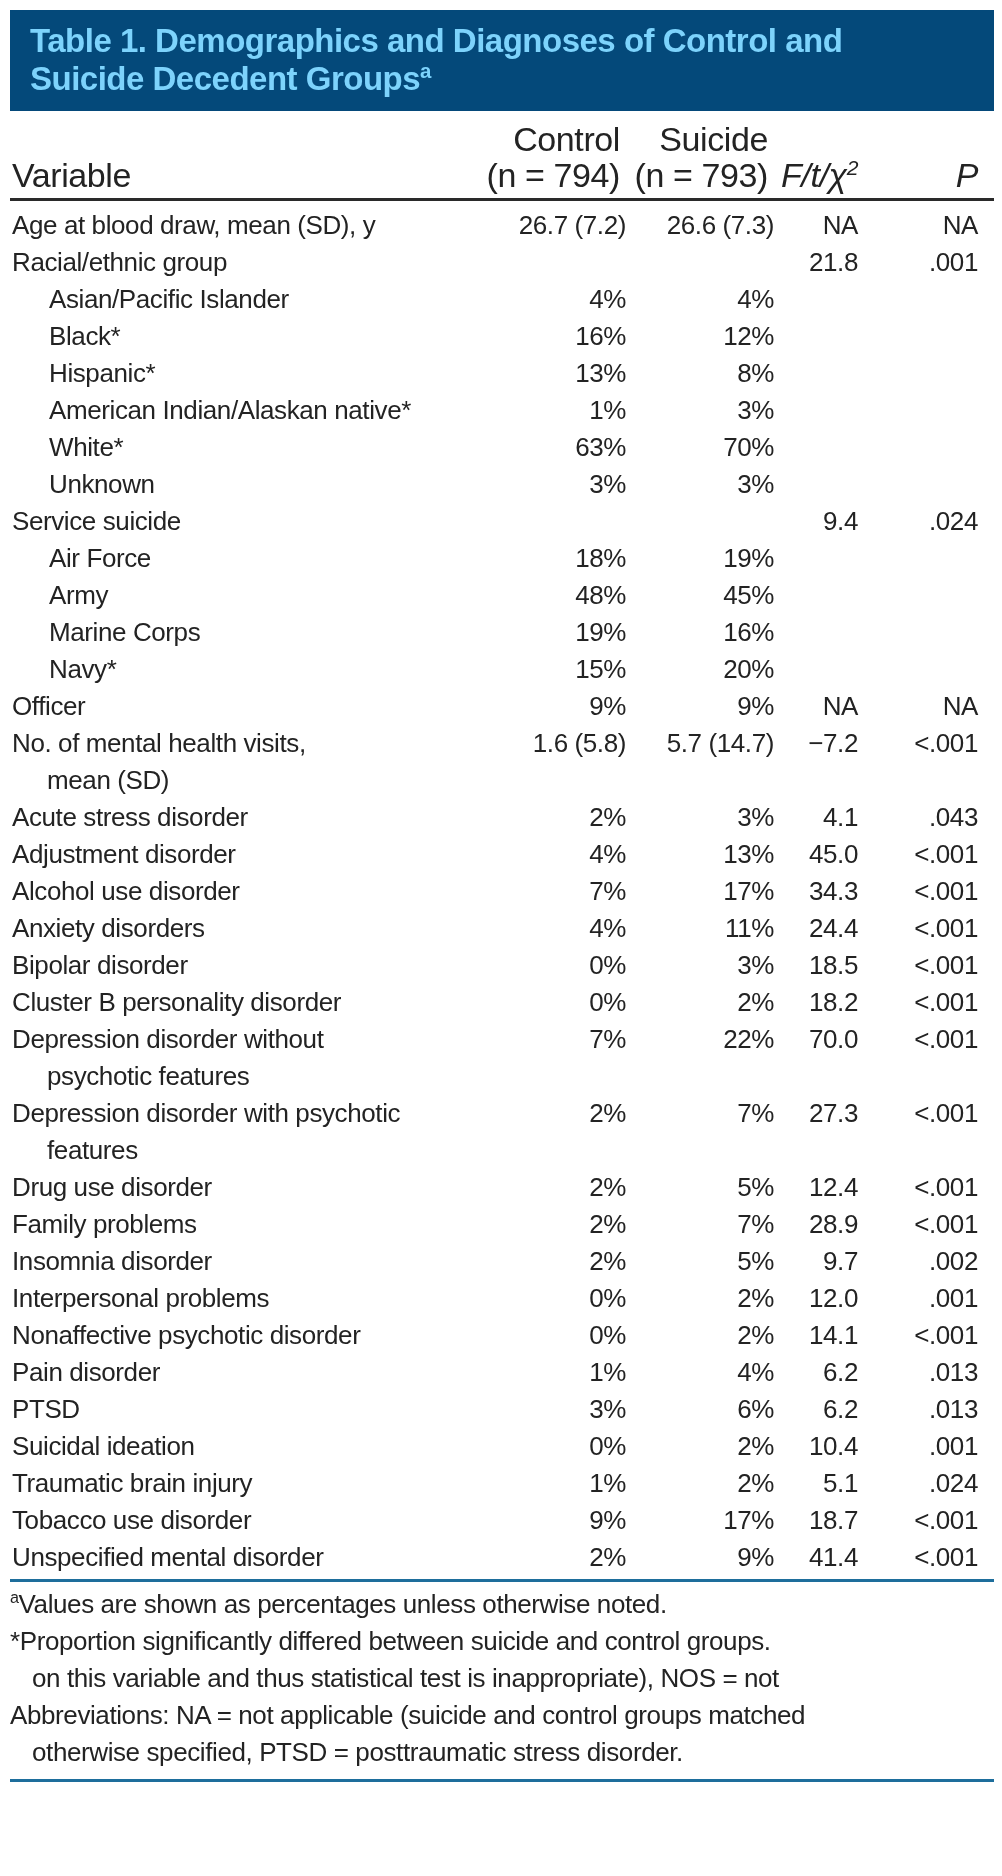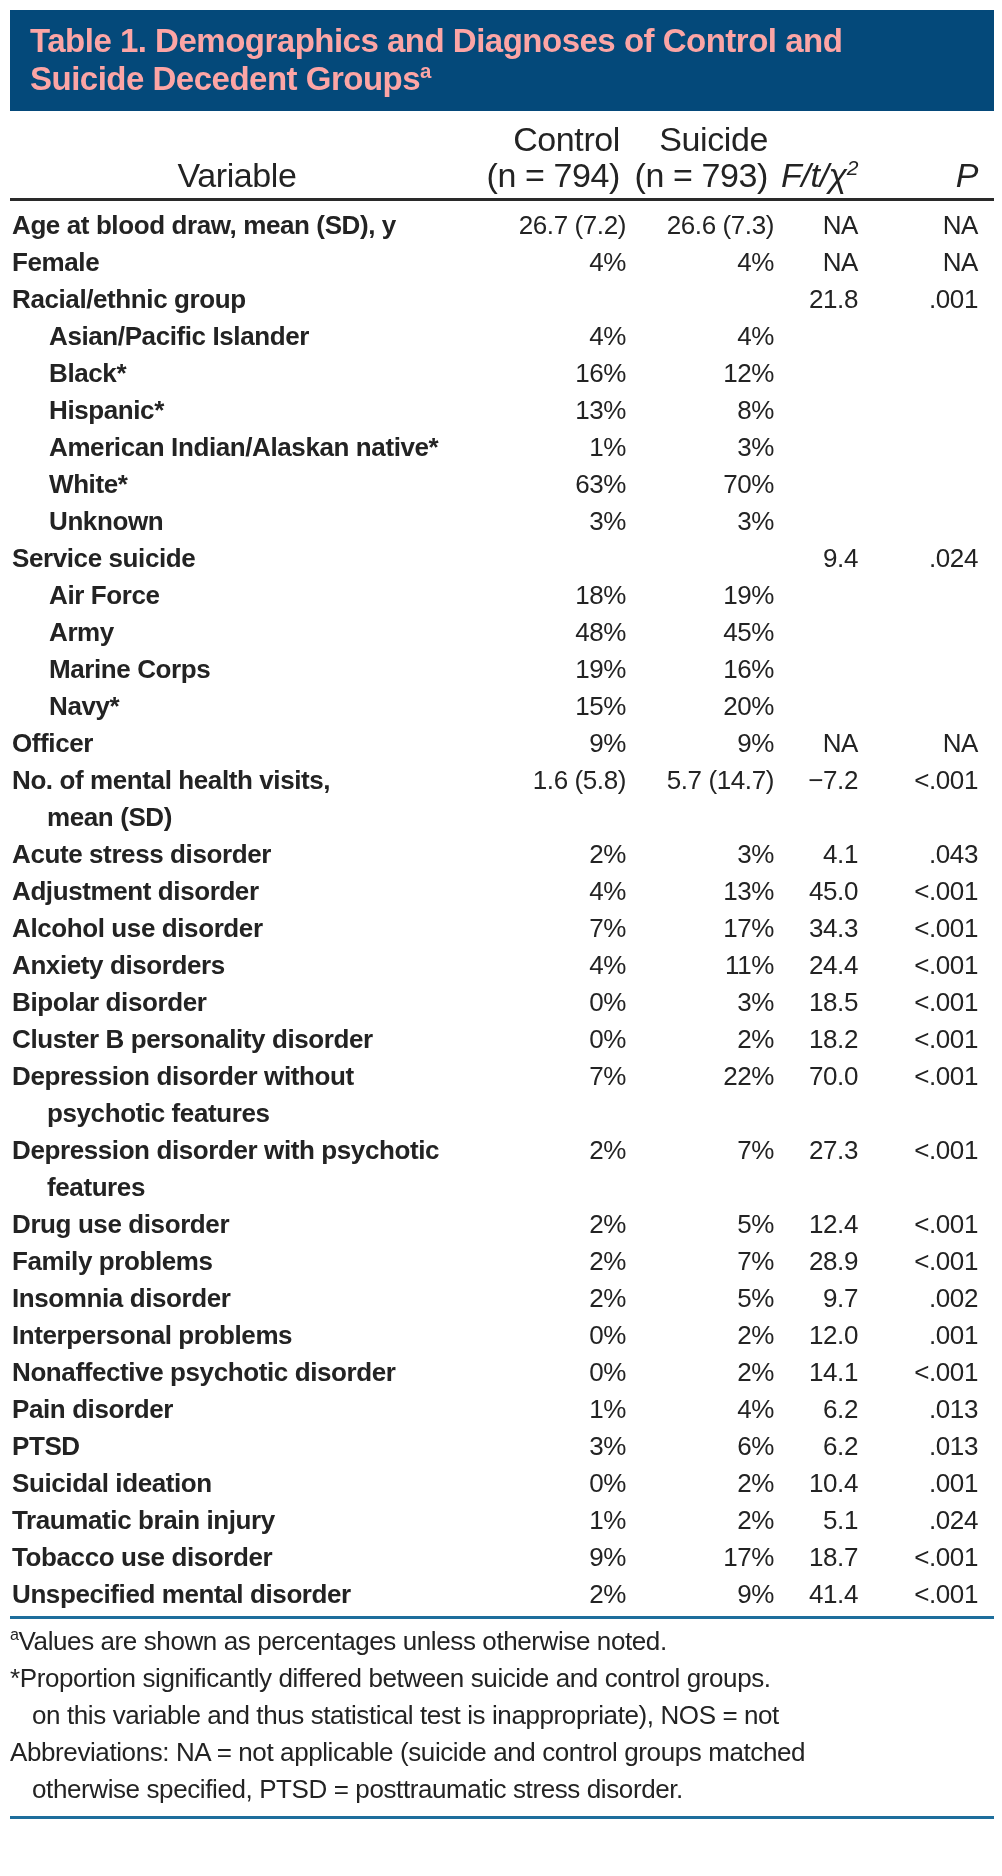--- a/index.html
+++ b/index.html
@@ -7,21 +7,21 @@
     width:1002px;
     font-family:"Liberation Sans",sans-serif;
     color:#232323;
     -webkit-font-smoothing:antialiased;
   }
   .page{width:1002px;box-sizing:border-box;padding:10px 8px 14px 10px;}
 
   
   .title-band{
     background:#04497A;
-    color:#fca5a5;
+    color:#7dd3fc;
     padding:12px 24px 13px 20px;
     box-sizing:border-box;
   }
   .title-band h1{
     margin:0;
     font-size:33px;
     line-height:38px;
     font-weight:700;
     letter-spacing:-0.5px;
   }
@@ -36,36 +36,36 @@
   thead th{
     font-weight:400;
     font-size:34px;
     line-height:36px;
     letter-spacing:-0.4px;
     vertical-align:bottom;
     padding:10px 0 5px 0;
     border-bottom:3px solid #2a2a2a;
     white-space:nowrap;
   }
-  th.var-h{text-align:center;padding-left:2px;}
+  th.var-h{text-align:left;padding-left:2px;}
   th.num-h{text-align:right;padding-right:6px;}
   th.stat-h{text-align:right;}
   th.p-h{text-align:right;padding-right:16px;}
   .it{font-style:italic;}
   thead sup{font-size:0.62em;line-height:0;font-style:italic;}
 
   tbody td{
     font-size:26px;
     line-height:37px;
     letter-spacing:-0.4px;
     vertical-align:top;
     padding:0;
   }
   tbody tr:first-child td{padding-top:6px;}
-  td.lbl{text-align:left;padding-left:2px;white-space:nowrap;font-weight:bold;}
+  td.lbl{text-align:left;padding-left:2px;white-space:nowrap;}
   td.lbl.sub{padding-left:39px;}
   td.lbl .cont{display:block;padding-left:35px;}
   td.num{text-align:right;white-space:nowrap;}
   td.num.p{padding-right:16px;}
 
   
   .footnotes{
     border-top:3px solid #1E6E9C;
     border-bottom:3px solid #1E6E9C;
     margin-top:3px;
@@ -112,27 +112,20 @@
     </thead>
     <tbody id="tbody">
         <tr>
           <td class="lbl">Age at blood draw, mean (SD), y</td>
           <td class="num">26.7 (7.2)</td>
           <td class="num">26.6 (7.3)</td>
           <td class="num">NA</td>
           <td class="num p">NA</td>
         </tr>
         <tr>
-          <td class="lbl">Female</td>
-          <td class="num">4%</td>
-          <td class="num">4%</td>
-          <td class="num">NA</td>
-          <td class="num p">NA</td>
-        </tr>
-        <tr>
           <td class="lbl">Racial/ethnic group</td>
           <td class="num"></td>
           <td class="num"></td>
           <td class="num">21.8</td>
           <td class="num p">.001</td>
         </tr>
         <tr>
           <td class="lbl sub">Asian/Pacific Islander</td>
           <td class="num">4%</td>
           <td class="num">4%</td>

